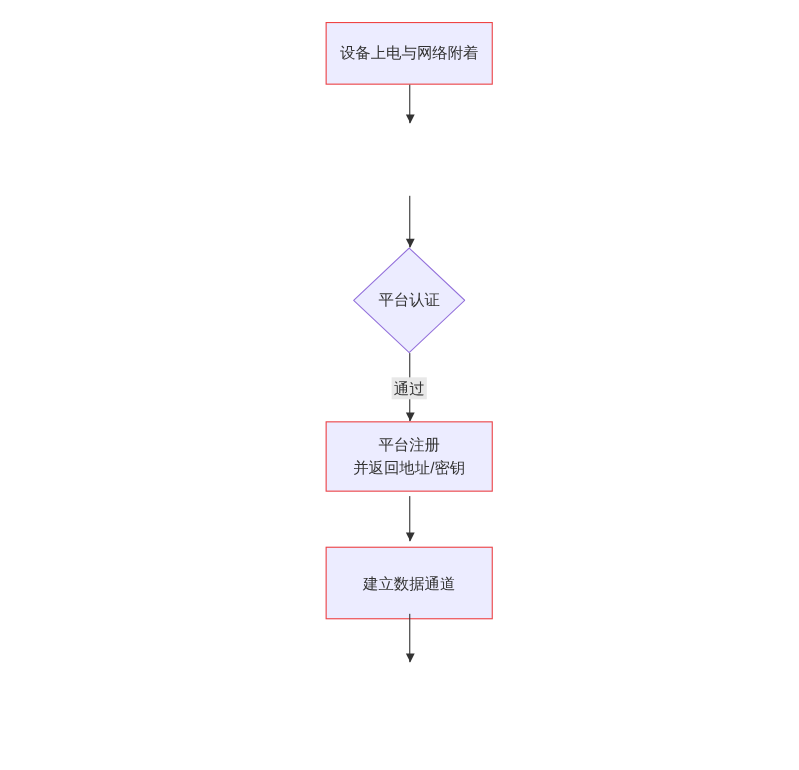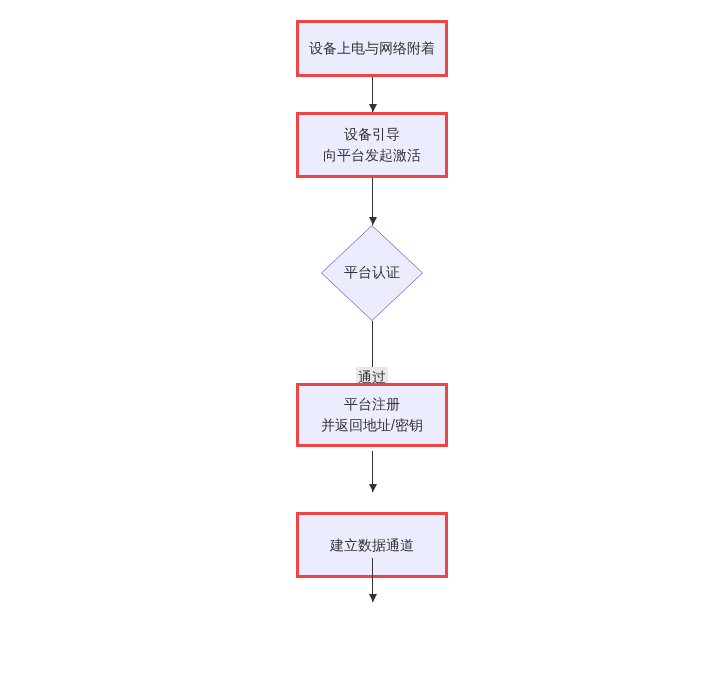--- a/index.html
+++ b/index.html
@@ -11,21 +11,21 @@
     background: #ffffff;
     font-family: "Liberation Sans", "DejaVu Sans", sans-serif;
     color: #333333;
     overflow: hidden;
   }
   .node {
     position: absolute;
     left: 296px;
     width: 152px;
     background: #ECECFF;
-    border: 3px solid #ef4444;
+    border: 1px solid #ef4444;
     display: flex;
     flex-direction: column;
     align-items: center;
     justify-content: center;
     font-size: 14px;
     line-height: 21px;
     text-align: center;
   }
   .arrow {
     position: absolute;
@@ -62,40 +62,35 @@
   .edge-label {
     position: absolute;
     left: 372px;
     top: 343px;
     transform: translateX(-50%);
     background: #e8e8e8;
     font-size: 14px;
     line-height: 20px;
     padding: 0 2px;
     white-space: nowrap;
-    margin-top: 24px;
   }
 </style>
 </head>
 <body>
 
 <div class="stage">
 
   <div class="node" style="top:20px; height:57px;">
     <div>设备上电与网络附着</div>
   </div>
 
   <div class="arrow" style="top:77px; height:35px;">
     <div class="head"></div>
   </div>
 
-  <div class="node" style="top:112px; height:66px;">
-    <div>设备引导</div>
-    <div>向平台发起激活</div>
-  </div>
 
   <div class="arrow" style="top:178px; height:47px;">
     <div class="head"></div>
   </div>
 
   <div class="diamond-wrap">
     <svg width="102" height="96" viewBox="0 0 102 96">
       <polygon points="51,0.5 101.5,48 51,95.5 0.5,48" fill="#ECECFF" stroke="#9370DB" stroke-width="1"></polygon>
     </svg>
     <div class="diamond-label">平台认证</div>
@@ -108,21 +103,21 @@
 
   <div class="node" style="top:383px; height:64px;">
     <div>平台注册</div>
     <div>并返回地址/密钥</div>
   </div>
 
   <div class="arrow" style="top:451px; height:41px;">
     <div class="head"></div>
   </div>
 
-  <div class="node" style="top:512px; height:66px;">
+  <div class="node" style="top:497px; height:66px;">
     <div>建立数据通道</div>
   </div>
 
   <div class="arrow" style="top:558px; height:44px;">
     <div class="head"></div>
   </div>
 
 
 </div>
 

